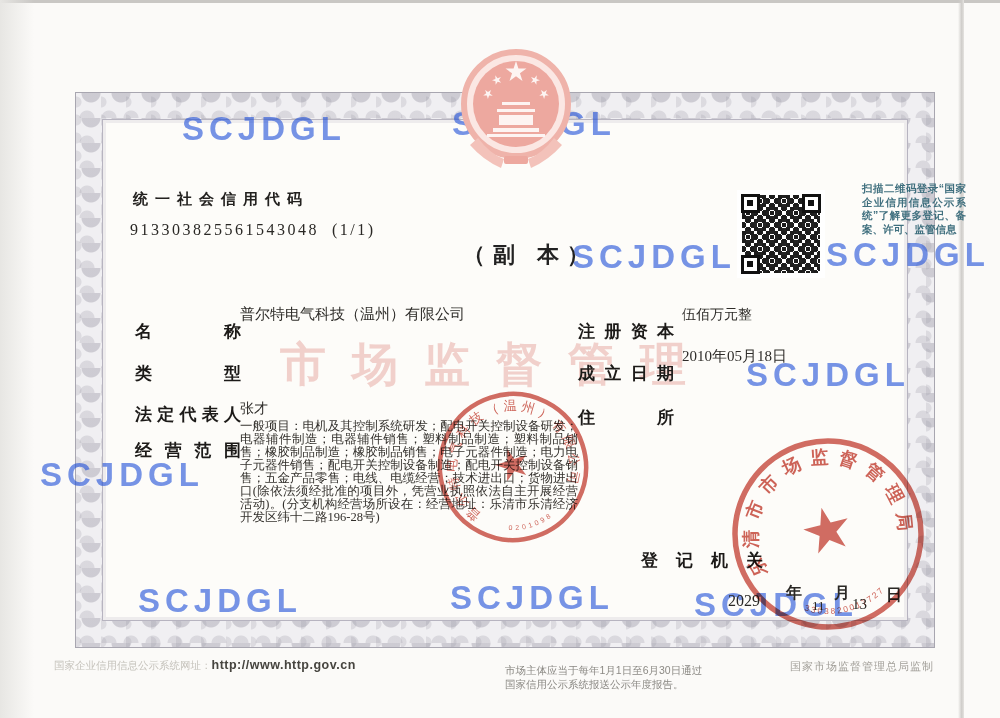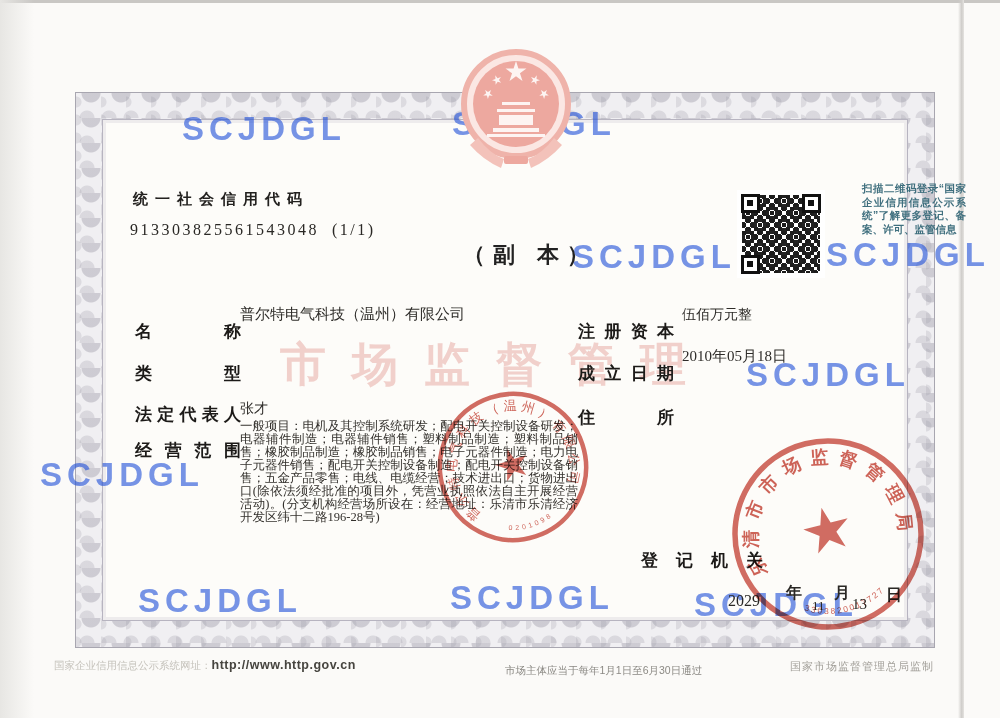--- a/index.html
+++ b/index.html
@@ -226,16 +226,17 @@
     <text font-size="8.5" fill="#c23b2e" letter-spacing="2" opacity="0.9">
       <textPath href="#rSealBot" startOffset="50%" text-anchor="middle">3303820017727</textPath>
     </text>
   </svg>
 
   <div class="footer-left">
     <span>国家企业信用信息公示系统网址：</span><b>http://www.http.gov.cn</b>
   </div>
   <div class="footer-mid">
     <div>市场主体应当于每年1月1日至6月30日通过</div>
+    <div>国家信用公示系统报送公示年度报告。</div>
   </div>
   <div class="footer-right">国家市场监督管理总局监制</div>
 
 </div>
 
 </body></html>

